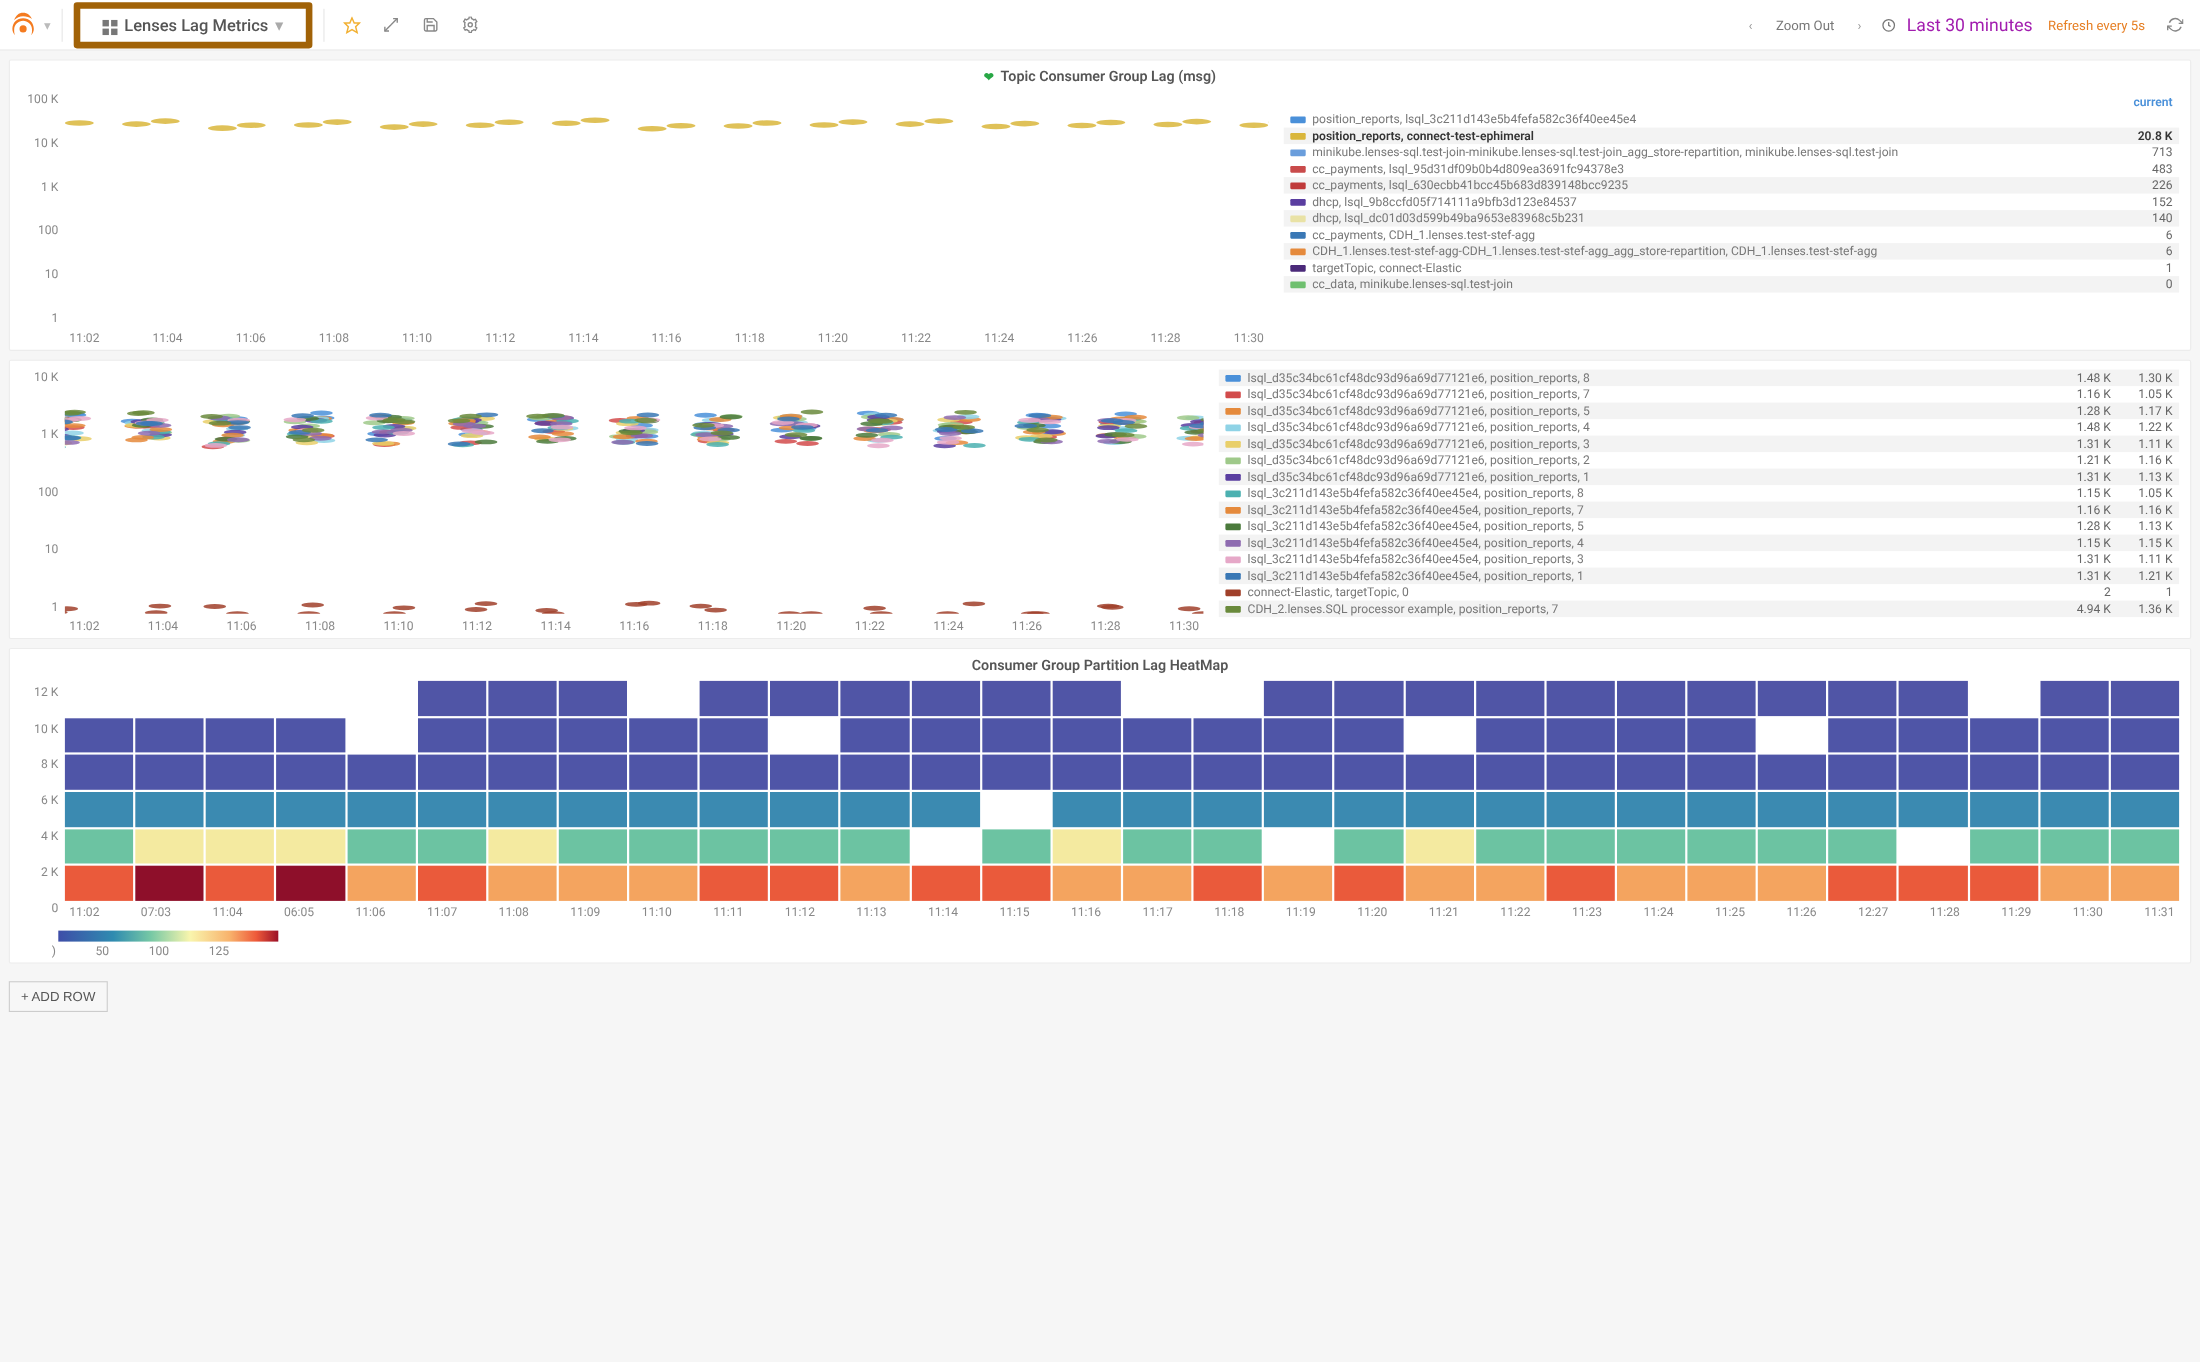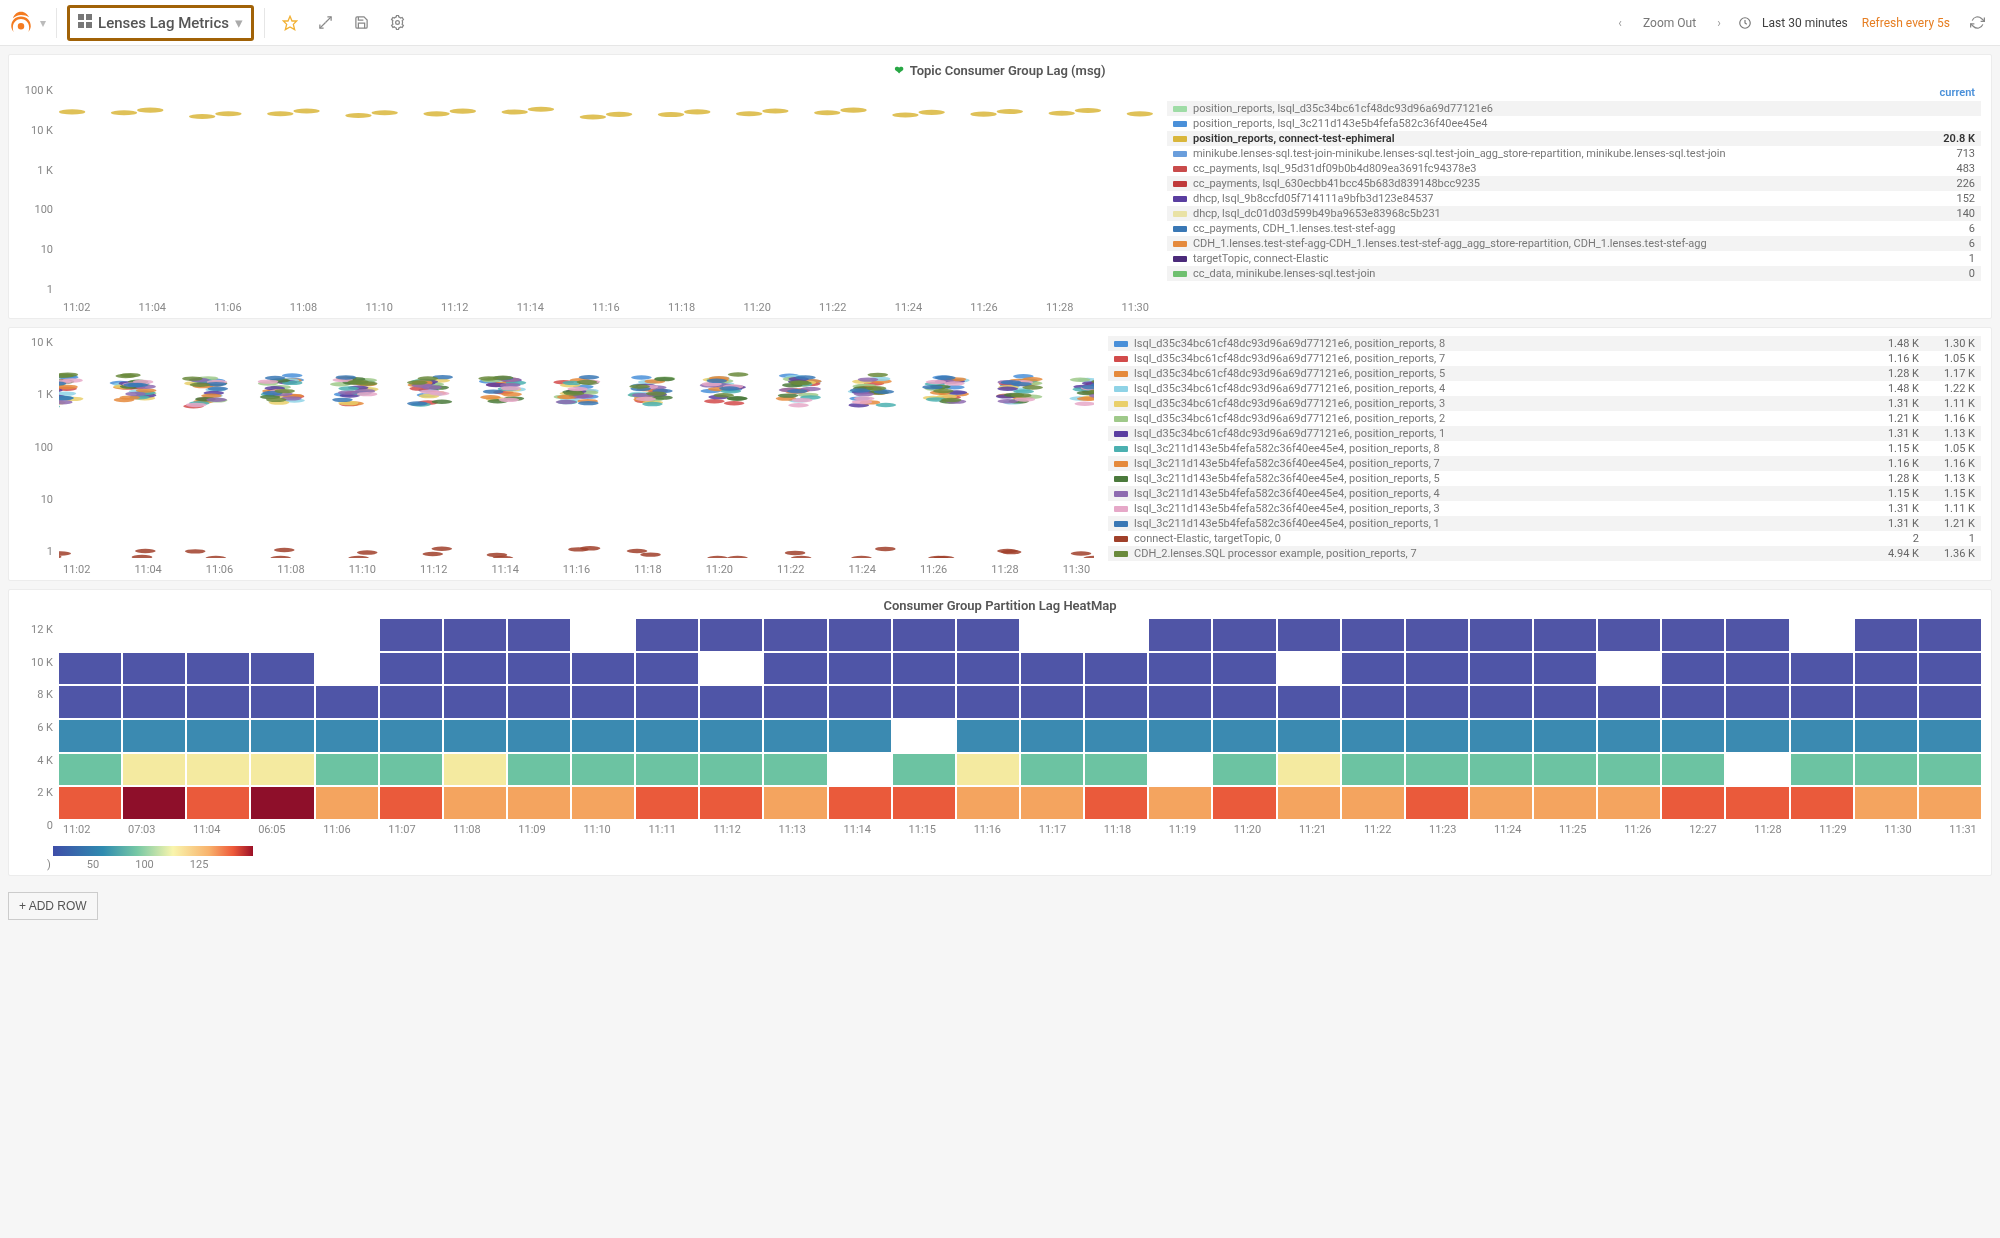--- a/index.html
+++ b/index.html
@@ -19,34 +19,34 @@
     padding: 0 8px;
     gap: 6px;
   }
   .logo {
     width: 26px; height: 26px;
     display: flex; align-items: center; justify-content: center;
   }
   .logo svg { width: 26px; height: 26px; }
   .toolbar .sep { width:1px; height:30px; background:#e6e6e6; margin:0 4px; }
   .dash-title-btn {
-    display:flex; align-items:flex-start; gap:6px;
-    padding: 6px 8px; border:3px solid #a16207; border-radius:3px;
+    display:flex; align-items:flex-end; gap:6px;
+    padding: 6px 20px; border:6px solid #a16207; border-radius:3px;
     font-size:15px; font-weight:500; color:#555;
     cursor:pointer;
   }
   .dash-title-btn .grid-icon { display:inline-flex; }
   .tbtn {
     width:30px; height:30px; display:flex; align-items:center; justify-content:center;
     color:#999; cursor:pointer; border-radius:3px;
   }
   .star { color:#f2b134; }
   .toolbar-right { margin-left:auto; display:flex; align-items:center; gap:4px; }
   .zoom-label { color:#777; font-size:12px; padding:0 4px; }
-  .time-range { color:#404040; font-size:12px; padding:0 2px; }
+  .time-range { color:#a21caf; font-size:16px; padding:0 2px; }
   .refresh-label { color:#e67e22; font-size:12px; padding:0 8px; }
   .clock-icon { display:inline-flex; margin-right:4px; }
 
   
   .panels { padding: 8px; display:flex; flex-direction:column; gap:8px; }
   .panel {
     background:#fff; border:1px solid #ececec; border-radius:2px;
     padding:8px 10px 4px 10px;
   }
   .panel-title {
@@ -242,25 +242,20 @@
               <span>11:28</span>
               <span>11:30</span>
             </div>
         </div>
       </div>
       <div class="legend-area">
         <div class="legend-header">
           <span>current</span>
         </div>
         <div id="p1legend">
-            <div class="legend-row alt">
-              <span class="swatch" style="background:#9fdca6"></span>
-      <span class="legend-label">position_reports, lsql_d35c34bc61cf48dc93d96a69d77121e6</span>
-      <span class="legend-val"></span>
-            </div>
             <div class="legend-row">
               <span class="swatch" style="background:#4a90d9"></span>
       <span class="legend-label">position_reports, lsql_3c211d143e5b4fefa582c36f40ee45e4</span>
       <span class="legend-val"></span>
             </div>
             <div class="legend-row alt bold">
               <span class="swatch" style="background:#d9b63b"></span>
       <span class="legend-label">position_reports, connect-test-ephimeral</span>
       <span class="legend-val">20.8 K</span>
             </div>

